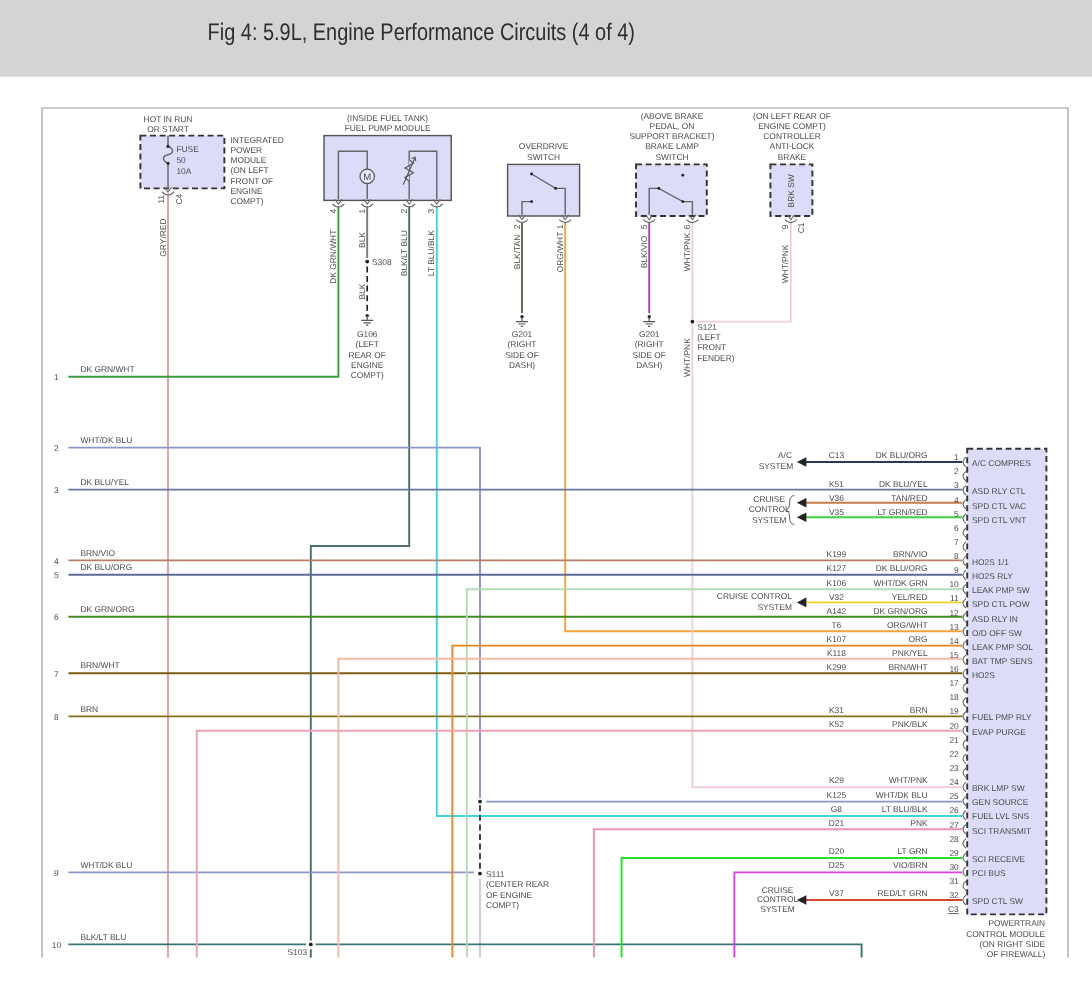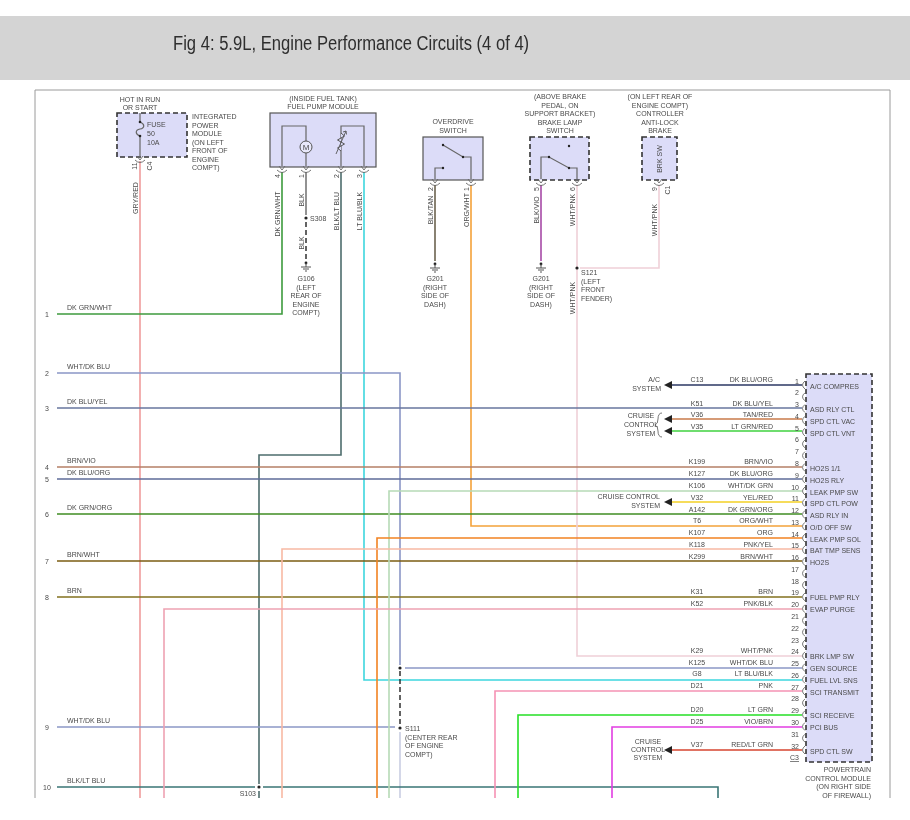--- a/index.html
+++ b/index.html
@@ -1,17 +1,17 @@
 <!DOCTYPE html>
 <html><head>
   <meta charset="utf-8">
   <style>
     html, body { margin: 0; padding: 0; background: #ffffff; }
     body { width: 910px; height: 820px; position: relative; overflow: hidden; font-family: "Liberation Sans", sans-serif; }
-    .header { position: absolute; left: 0; top: 0; width: 910px; height: 64px; background: #d4d4d4; margin-top: 16px; }
+    .header { position: absolute; left: 0; top: 0; width: 910px; height: 64px; background: #d4d4d4; }
     .header .title { position: absolute; left: 173px; top: 16px; font-family: "Liberation Sans", sans-serif; font-size: 20px; color: #2e2e2e; white-space: nowrap; transform: scaleX(0.83); transform-origin: left top; }
     svg#diagram { position: absolute; left: 0; top: 0; }
     .t { font-family: "Liberation Sans", sans-serif; font-size: 7px; fill: #4a4a4a; }
     .tm { font-family: "Liberation Sans", sans-serif; font-size: 7px; fill: #4a4a4a; text-anchor: middle; }
     .te { font-family: "Liberation Sans", sans-serif; font-size: 7px; fill: #4a4a4a; text-anchor: end; }
     .comp { fill: #dcdcf8; stroke: #555; stroke-width: 1.2; }
     .dashed { stroke: #333; stroke-width: 1.6; stroke-dasharray: 5 3; }
     .inner { fill: none; stroke: #666; stroke-width: 1.2; }
     .pinmark { fill: none; stroke: #666; stroke-width: 0.9; }
     .dot { fill: #222; }

